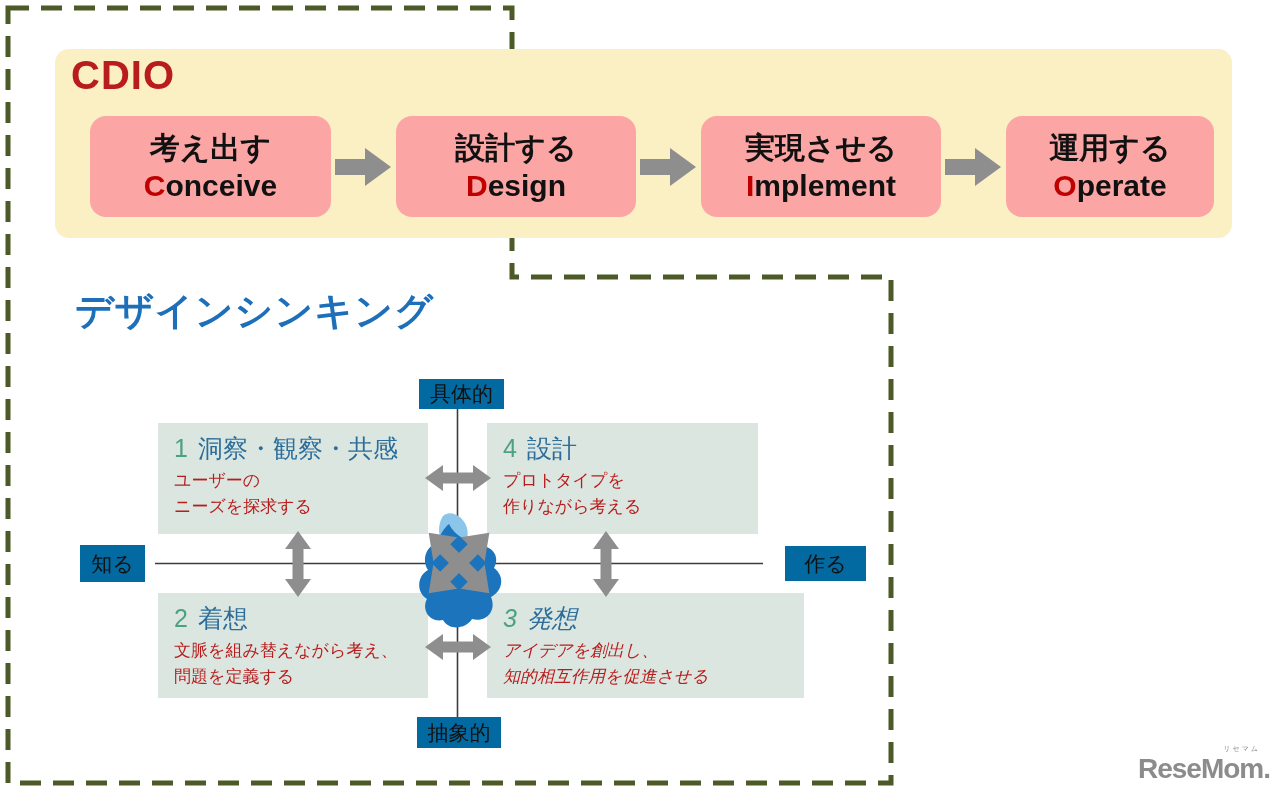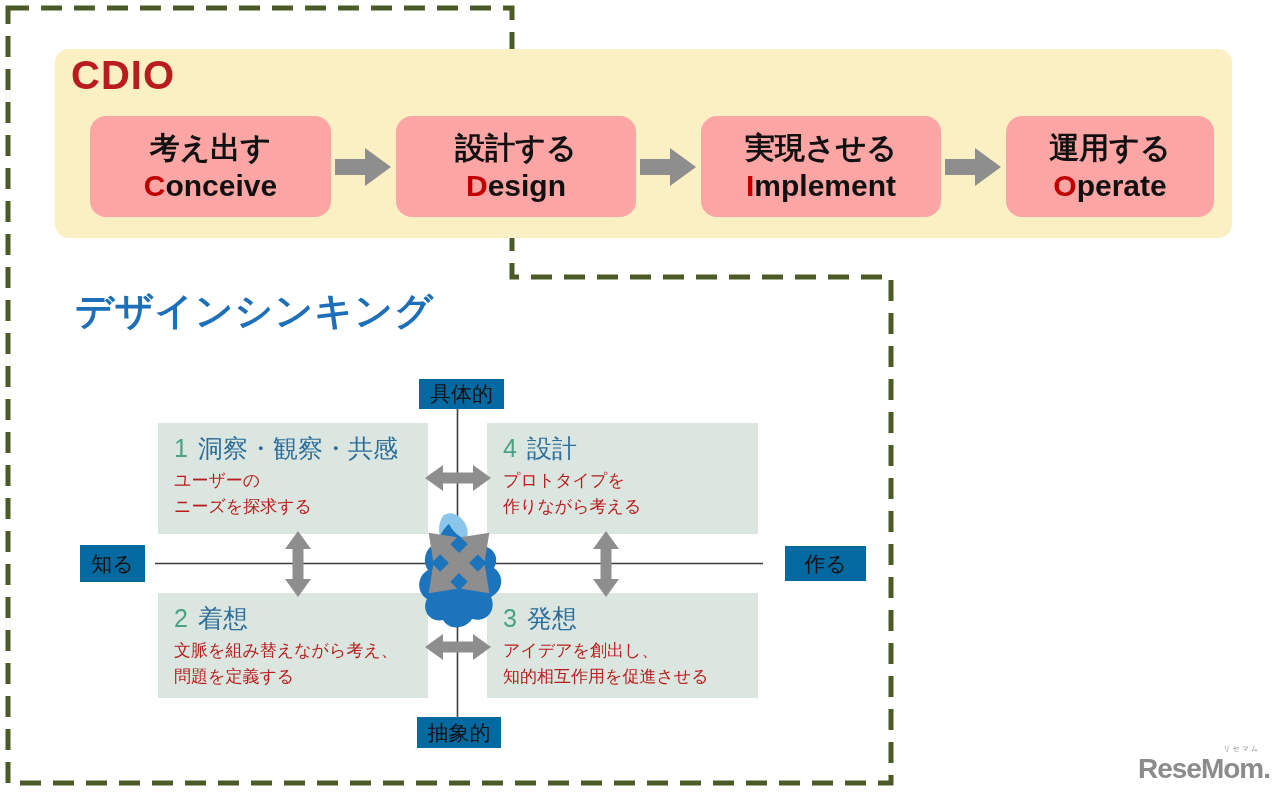--- a/index.html
+++ b/index.html
@@ -35,21 +35,21 @@
   .dt-title {
     position:absolute; left:75px; top:286px;
     font-size:38px; font-weight:bold; color:#1C6FB8; letter-spacing:1px;
   }
   .quad {
     position:absolute; background:#DBE6E0; box-sizing:border-box; padding:9px 3px 0 16px;
   }
   .q1 { left:158px; top:423px; width:270px; height:111px; }
   .q4 { left:487px; top:423px; width:271px; height:111px; }
   .q2 { left:158px; top:593px; width:270px; height:105px; }
-  .q3 { left:487px; top:593px; width:271px; height:105px; }
+  .q3 { left:487px; top:593px; width:317px; height:105px;font-style:italic; }
   .quad-head { font-size:25px; margin-bottom:3px; white-space:nowrap; }
   .quad-num   { color:#4CA184; margin-right:10px; }
   .quad-title { color:#2C6D99; }
   .quad-body  { font-size:17px; color:#b91c1c; line-height:1.5; white-space:nowrap; }
 
   .axis-label {
     position:absolute; background:#0369a1; color:#111; font-size:21px;
     display:flex; align-items:center; justify-content:center; white-space:nowrap;
   }
   .ax-top    { left:419px; top:379px; width:85px; height:30px; }

